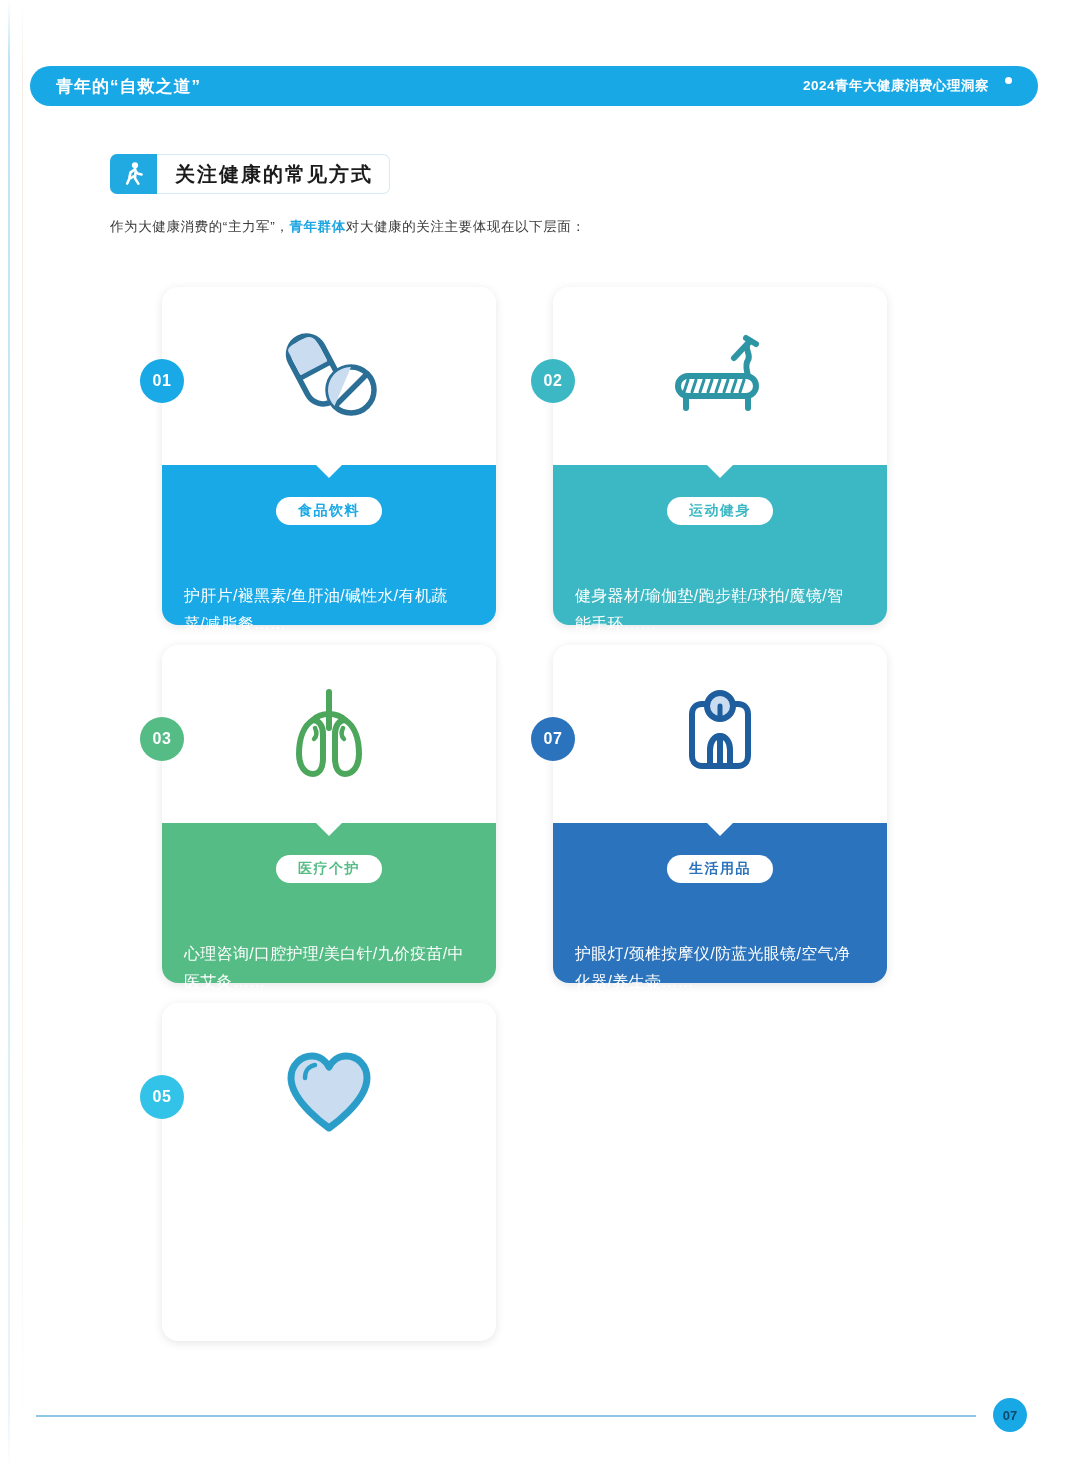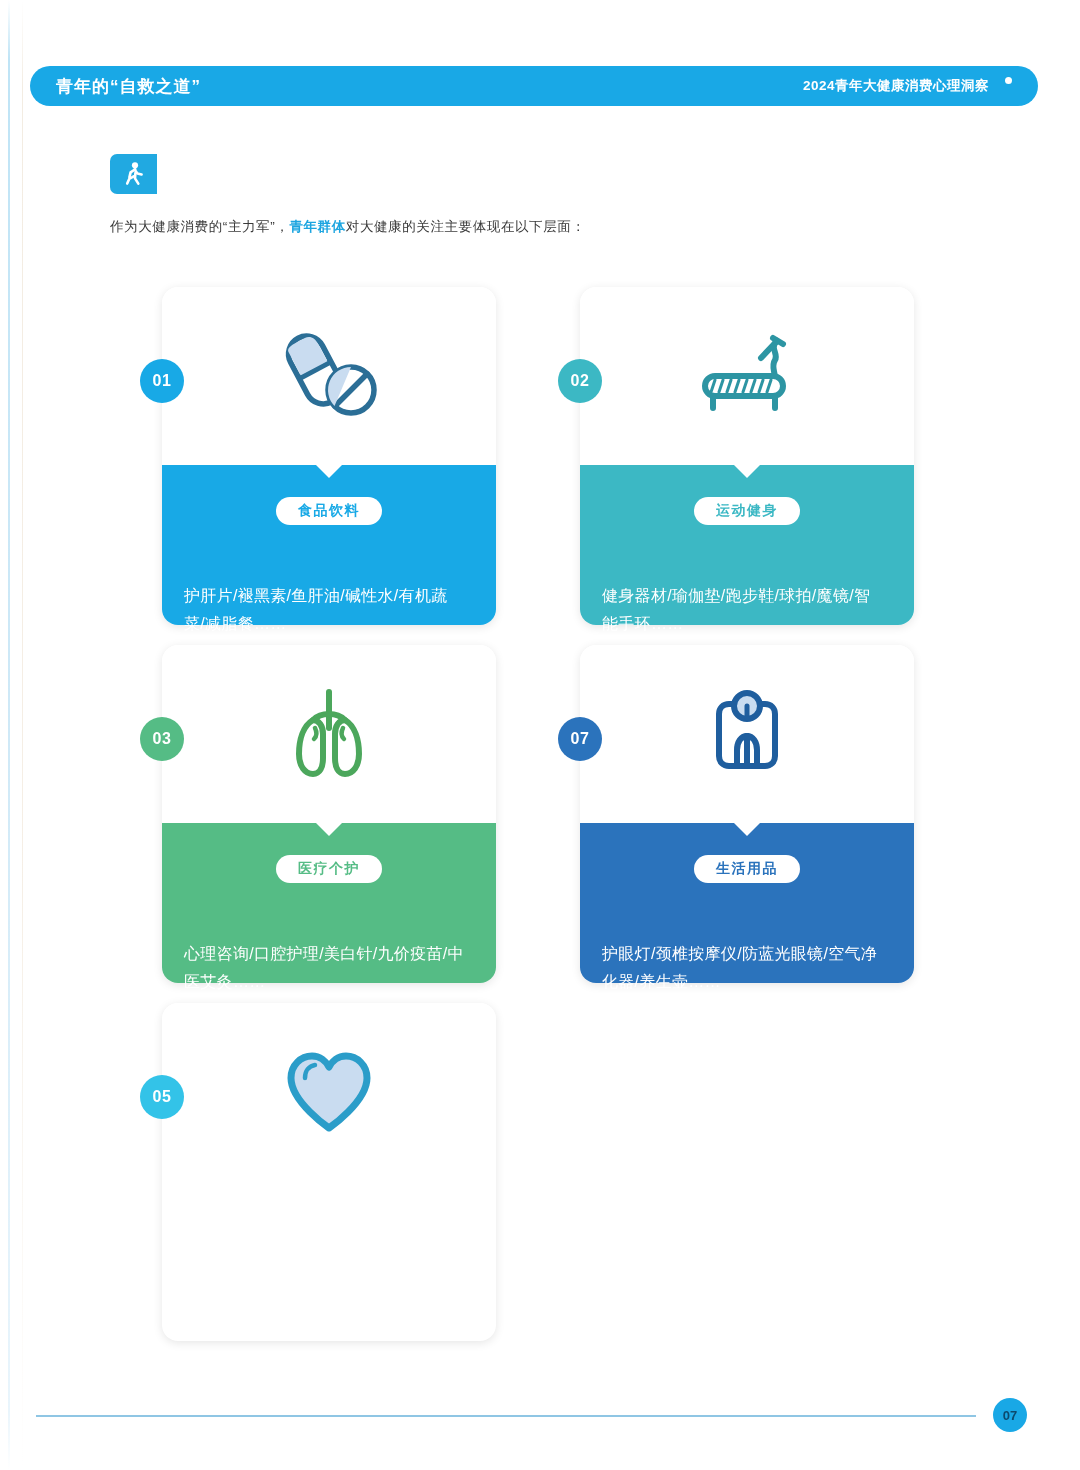--- a/index.html
+++ b/index.html
@@ -118,21 +118,21 @@
 
   
   .grid {
     position: absolute;
     left: 162px; top: 287px;
     width: 760px;
   }
   .row {
     position: relative;
     display: flex;
-    gap: 84px;
+    gap: 57px;
     margin-bottom: 20px;
   }
   .card {
     position: relative;
     width: 334px;
     height: 338px;
     background: #ffffff;
     border-radius: 16px;
     box-shadow: 0 2px 10px rgba(0,0,0,.10);
   }
@@ -240,20 +240,23 @@
   <div class="section-head">
     <div class="section-icon-box">
       <svg width="24" height="26" viewBox="0 0 24 26" fill="none">
         <circle cx="13" cy="4.3" r="3.1" fill="#ffffff"></circle>
         <path d="M13.2 8.2 L8.6 11.4 L7.4 16.4" stroke="#ffffff" stroke-width="2.6" stroke-linecap="round" stroke-linejoin="round"></path>
         <path d="M12.6 8.6 L15.4 12.4 L19.6 13.4" stroke="#ffffff" stroke-width="2.6" stroke-linecap="round" stroke-linejoin="round"></path>
         <path d="M13.4 12.0 L13.0 17.4 L16.3 22.6" stroke="#ffffff" stroke-width="2.6" stroke-linecap="round" stroke-linejoin="round"></path>
         <path d="M11.6 15.4 L7.2 18.0 L5.2 22.6" stroke="#ffffff" stroke-width="2.6" stroke-linecap="round" stroke-linejoin="round"></path>
       </svg>
     </div>
+    <div class="section-title-box">
+      <div class="section-title">关注健康的常见方式</div>
+    </div>
   </div>
 
   <div class="intro">
     <span>作为大健康消费的“主力军”，</span><span class="hl">青年群体</span><span>对大健康的关注主要体现在以下层面：</span>
   </div>
 
   <div class="grid">
 
     <div class="row">
 

